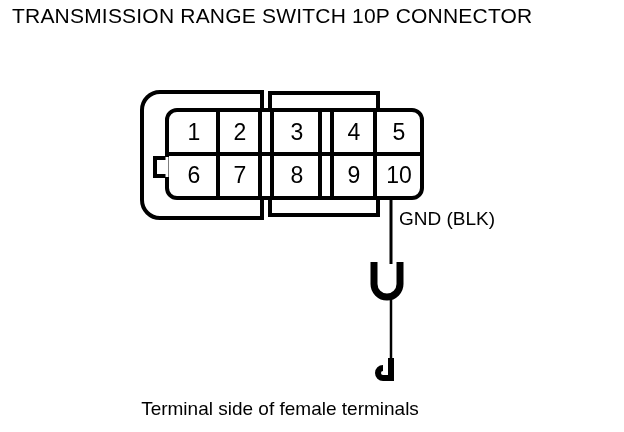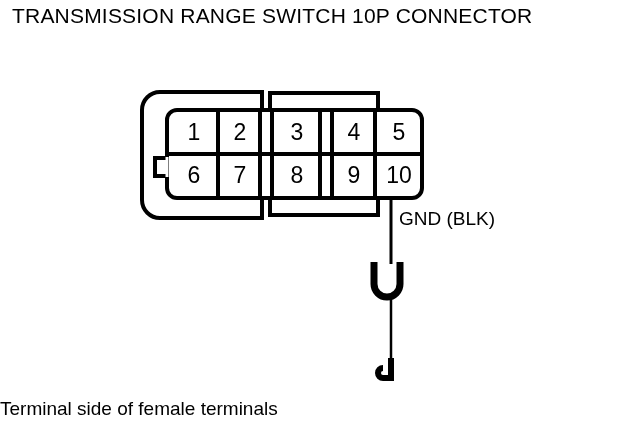--- a/index.html
+++ b/index.html
@@ -30,21 +30,21 @@
     font-size: 21px;
     letter-spacing: 0.2px;
     white-space: nowrap;
     color: #000;
   }
   .caption-text {
     position: absolute;
     left: 0;
     top: 398px;
     width: 560px;
-    text-align: left;
+    text-align: center;
     font-size: 19px;
     white-space: nowrap;
     color: #000;
   }
   .gnd-text {
     position: absolute;
     left: 399px;
     top: 208px;
     font-size: 19px;
     white-space: nowrap;

